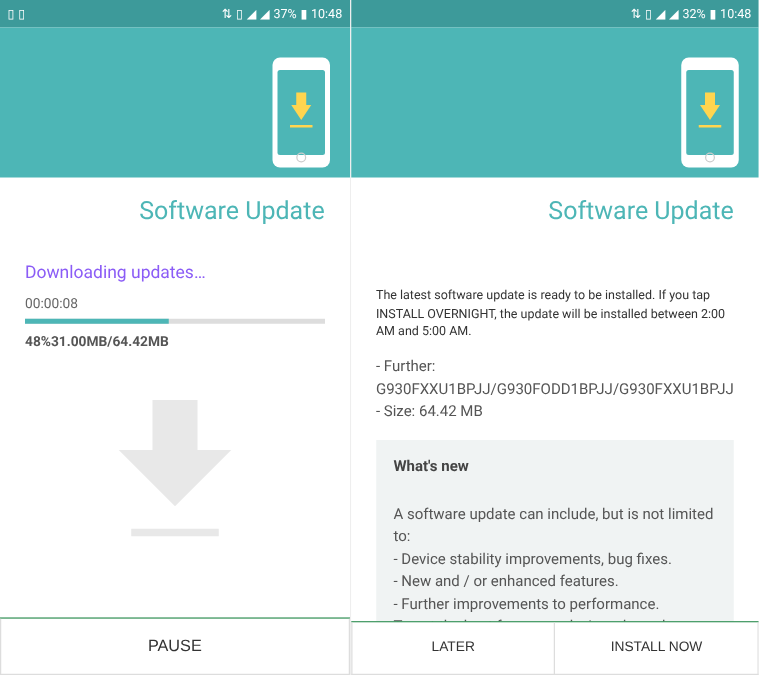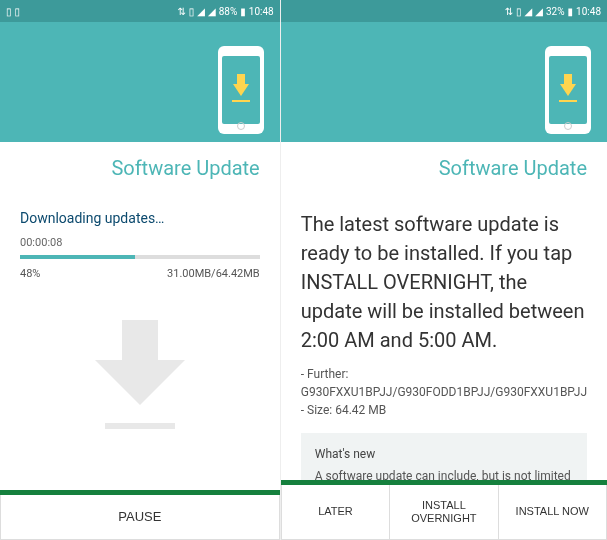--- a/index.html
+++ b/index.html
@@ -16,58 +16,58 @@
 .phone-icon { width: 46px; height: 88px; background: #fff; border-radius: 6px; position: relative; display: flex; align-items: center; justify-content: center; }
 .phone-inner { width: 38px; height: 68px; background: #4db6b6; border-radius: 2px; display: flex; align-items: center; justify-content: center; }
 .phone-dot { position: absolute; bottom: 4px; width: 8px; height: 8px; border: 1px solid #ccc; border-radius: 50%; }
 .dl-arrow { width: 0; height: 0; border-left: 8px solid transparent; border-right: 8px solid transparent; border-top: 12px solid #ffd54f; position: relative; }
 .dl-arrow::before { content: ''; position: absolute; top: -22px; left: -4px; width: 8px; height: 12px; background: #ffd54f; }
 .dl-arrow::after { content: ''; position: absolute; top: 4px; left: -9px; width: 18px; height: 2px; background: #ffd54f; }
 
 .titlebar { background: #fff; padding: 14px 20px; font-size: 20px; color: #4db6b6; font-weight: 400; text-align: right; }
 
 .content { flex: 1; padding: 16px 20px; overflow: hidden; color: #333; }
-.dl-status { font-size: 14px; margin-bottom: 10px; color: #0c4a6e; }
+.dl-status { font-size: 14px; margin-bottom: 10px; color: #8b5cf6; }
 .elapsed { font-size: 11px; color: #666; margin-bottom: 6px; }
 .progress { height: 4px; background: #ddd; position: relative; margin-bottom: 8px; }
 .progress-fill { height: 100%; background: #4db6b6; }
-.progress-row { display: flex; justify-content: space-between; font-size: 11px; color: #555; }
+.progress-row { display: flex; justify-content: flex-start; font-size: 11px; color: #555; font-weight: bold; }
 
 .big-arrow { margin: 40px auto 0; width: 90px; display: flex; flex-direction: column; align-items: center; }
 .ba-stem { width: 36px; height: 40px; background: #e8e8e8; }
 .ba-head { width: 0; height: 0; border-left: 45px solid transparent; border-right: 45px solid transparent; border-top: 45px solid #e8e8e8; }
 .ba-line { width: 70px; height: 6px; background: #e8e8e8; margin-top: 18px; }
 
-.msg { font-size: 20px; line-height: 1.45; color: #333; margin-bottom: 10px; }
+.msg { font-size: 10px; line-height: 1.45; color: #333; margin-bottom: 10px; margin-top: 20px; }
 .meta { font-size: 12px; color: #555; line-height: 1.5; }
 .whatsnew { background: #f0f3f3; margin-top: 14px; padding: 12px 14px; font-size: 12px; color: #555; line-height: 1.5; }
-.whatsnew-title { font-weight: 400; color: #444; margin-bottom: 4px; }
+.whatsnew-title { font-weight: 700; color: #444; margin-bottom: 20px; }
 
-.footer { display: flex; border-top: 5px solid #15803d; }
+.footer { display: flex; border-top: 1px solid #15803d; }
 .btn { flex: 1; border: 1px solid #ddd; border-top: none; background: #fff; padding: 14px 4px; font-size: 11px; font-weight: 500; color: #333; text-align: center; cursor: pointer; text-transform: uppercase; line-height: 1.2; }
 .btn + .btn { border-left: none; }
 .btn-wide { font-size: 13px; }
 </style>
 </head>
 <body>
 
 <div class="wrap">
 
   <div class="screen">
     <div class="statusbar">
       <div class="sb-left">
         <span class="sb-icon">▯</span>
         <span class="sb-icon">▯</span>
       </div>
       <div class="sb-right">
         <span class="sb-icon">⇅</span>
         <span class="sb-icon">▯</span>
         <span class="sb-icon">◢</span>
         <span class="sb-icon">◢</span>
-        <span>88%</span>
+        <span>37%</span>
         <span class="sb-icon">▮</span>
         <span>10:48</span>
       </div>
     </div>
 
     <div class="header">
       <div class="phone-icon">
         <div class="phone-inner">
             <div class="dl-arrow"></div>
           </div>
@@ -133,17 +133,16 @@
         <div style="white-space: pre-line;">A software update can include, but is not limited to:
  - Device stability improvements, bug fixes.
  - New and / or enhanced features.
  - Further improvements to performance.
 To get the best from your device, please keep your device up to date and regularly</div>
       </div>
     </div>
 
     <div class="footer">
       <button class="btn">LATER</button>
-      <button class="btn">INSTALL OVERNIGHT</button>
       <button class="btn">INSTALL NOW</button>
     </div>
   </div>
 </div>
 
 </body></html>

